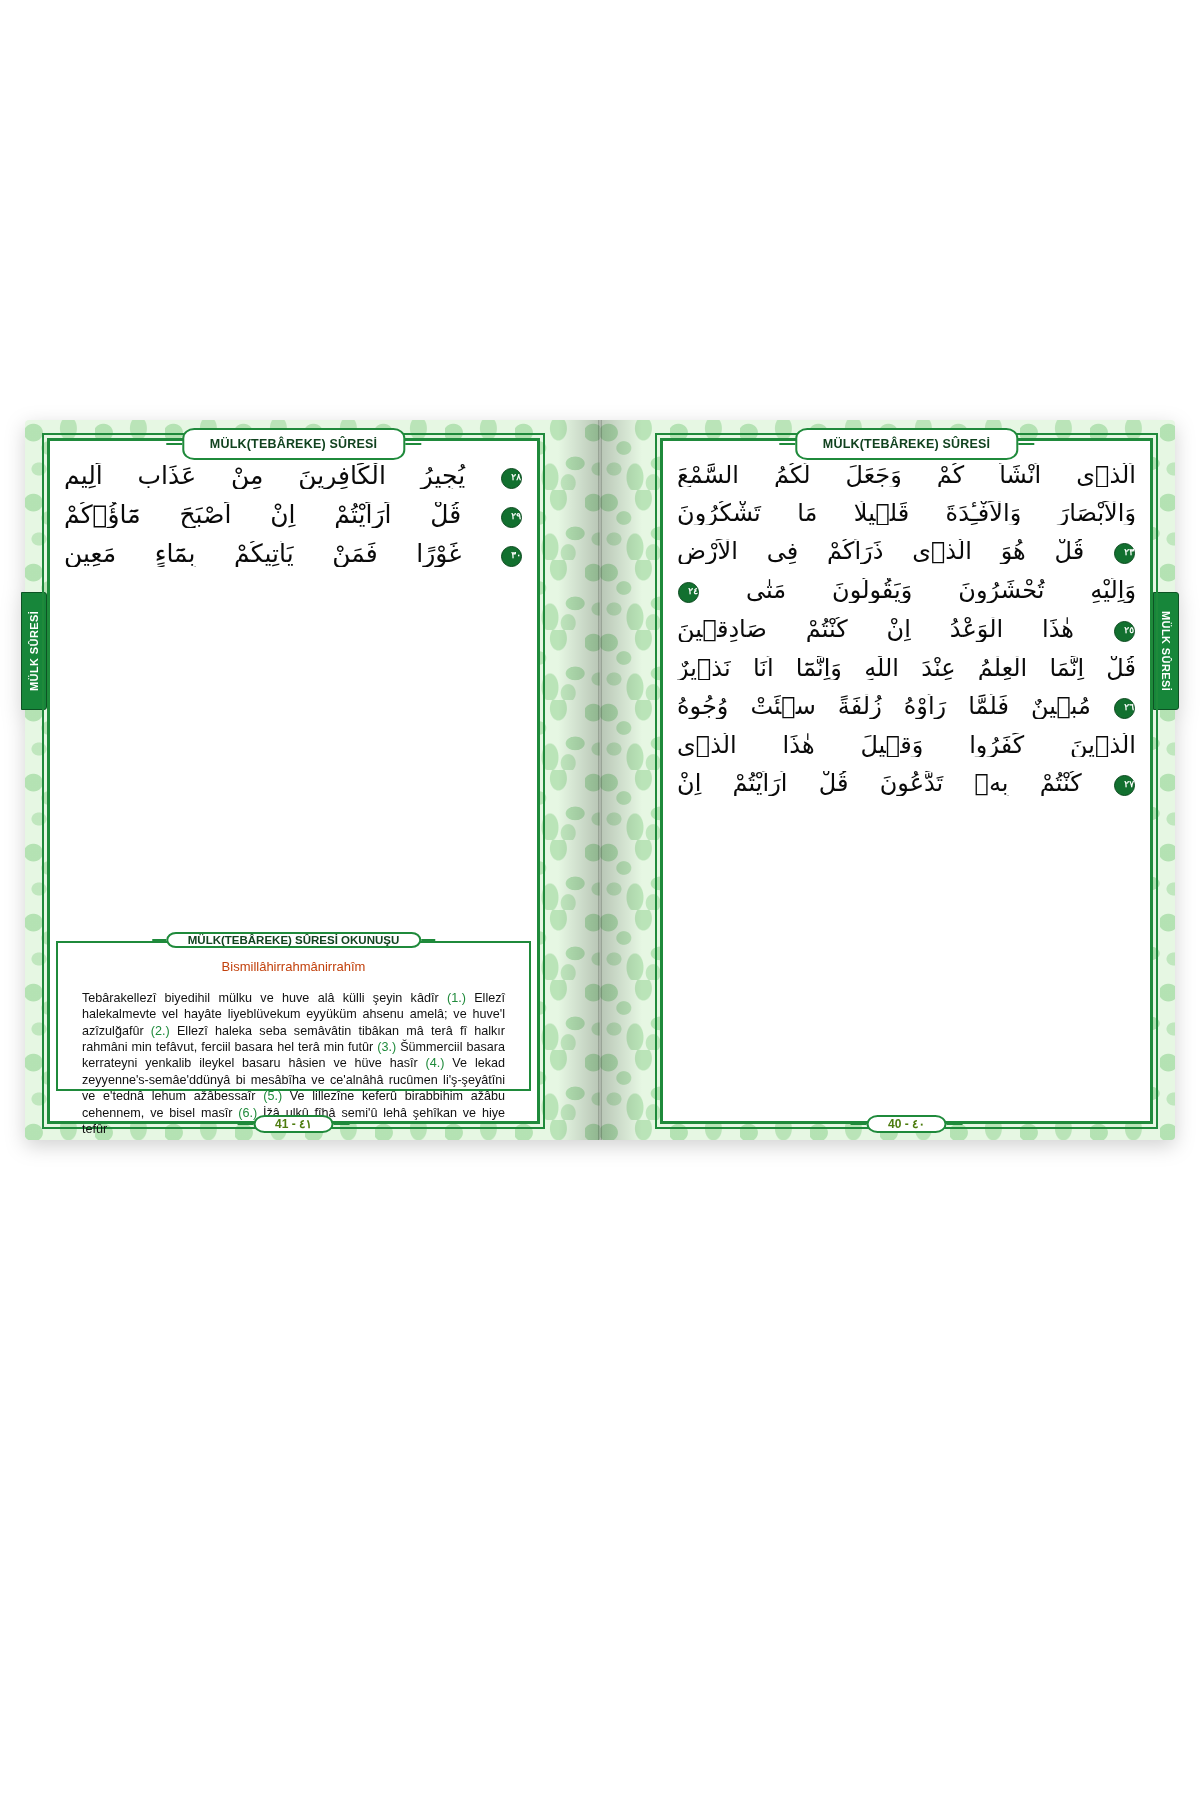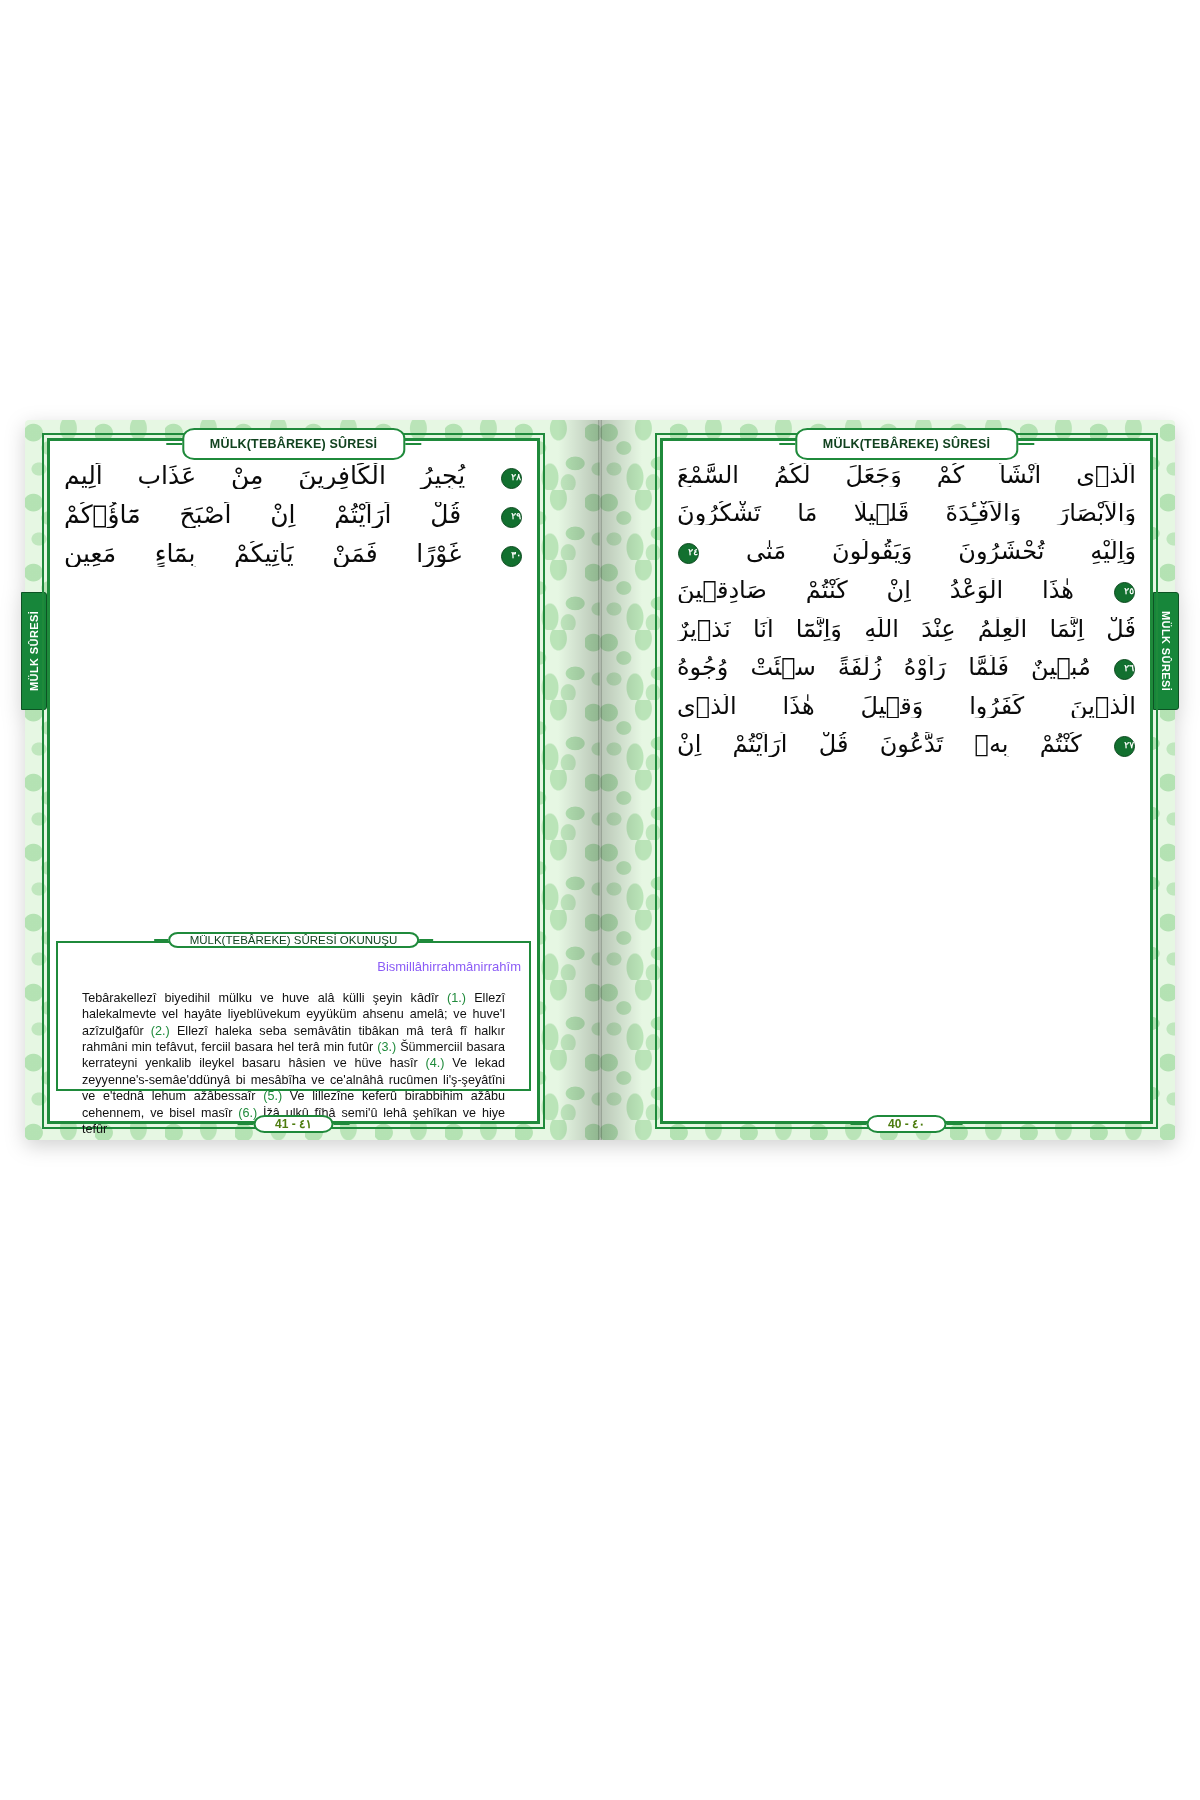--- a/index.html
+++ b/index.html
@@ -159,39 +159,39 @@
   .translit-header {
     position: absolute;
     top: -11px;
     left: 50%;
     transform: translateX(-50%);
     background: #ffffff;
     border: 2px solid #1f8a3b;
     border-radius: 12px / 10px;
     padding: 0 20px;
     font-size: 11.5px;
-    font-weight: normal;
+    font-weight: bold;
     color: #11421f;
     white-space: nowrap;
   }
   .translit-header::before,
   .translit-header::after {
     content: "";
     position: absolute;
     top: 50%;
     width: 14px; height: 2px;
     background: #1f8a3b;
     transform: translateY(-50%);
   }
   .translit-header::before { left: -16px; }
   .translit-header::after  { right: -16px; }
 
   .basmala {
-    text-align: right;
-    color: #8b5cf6;
+    text-align: center;
+    color: #c2410c;
     font-size: 13px;
     margin: 2px 0 3px 0;
   }
   .translit-body {
     font-size: 12.6px;
     line-height: 1.30;
     color: #111;
     text-align: justify;
     margin: 16px;
   }
@@ -324,20 +324,24 @@
         <div class="surah-header">MÜLK(TEBÂREKE) SÛRESİ</div>
 
         <div class="arabic-area">
           <p class="aline">
             <span>اَلَّذٖى اَنْشَاَ كُمْ وَجَعَلَ لَكُمُ السَّمْعَ</span>
           </p>
           <p class="aline">
             <span>وَالْاَبْصَارَ وَالْاَفْـِٔدَةَ قَلٖيلًا مَا تَشْكُرُونَ</span>
           </p>
           <p class="aline">
+            <span class="ayah-num">٢٣</span>
+            <span>قُلْ هُوَ الَّذٖى ذَرَاَكُمْ فِى الْاَرْضِ</span>
+          </p>
+          <p class="aline">
             <span>وَاِلَيْهِ تُحْشَرُونَ وَيَقُولُونَ مَتٰى</span>
             <span class="ayah-num">٢٤</span>
           </p>
           <p class="aline">
             <span class="ayah-num">٢٥</span>
             <span>هٰذَا الْوَعْدُ اِنْ كُنْتُمْ صَادِقٖينَ</span>
           </p>
           <p class="aline">
             <span>قُلْ اِنَّمَا الْعِلْمُ عِنْدَ اللّٰهِ وَاِنَّمَٓا اَنَا نَذٖيرٌ</span>
           </p>

